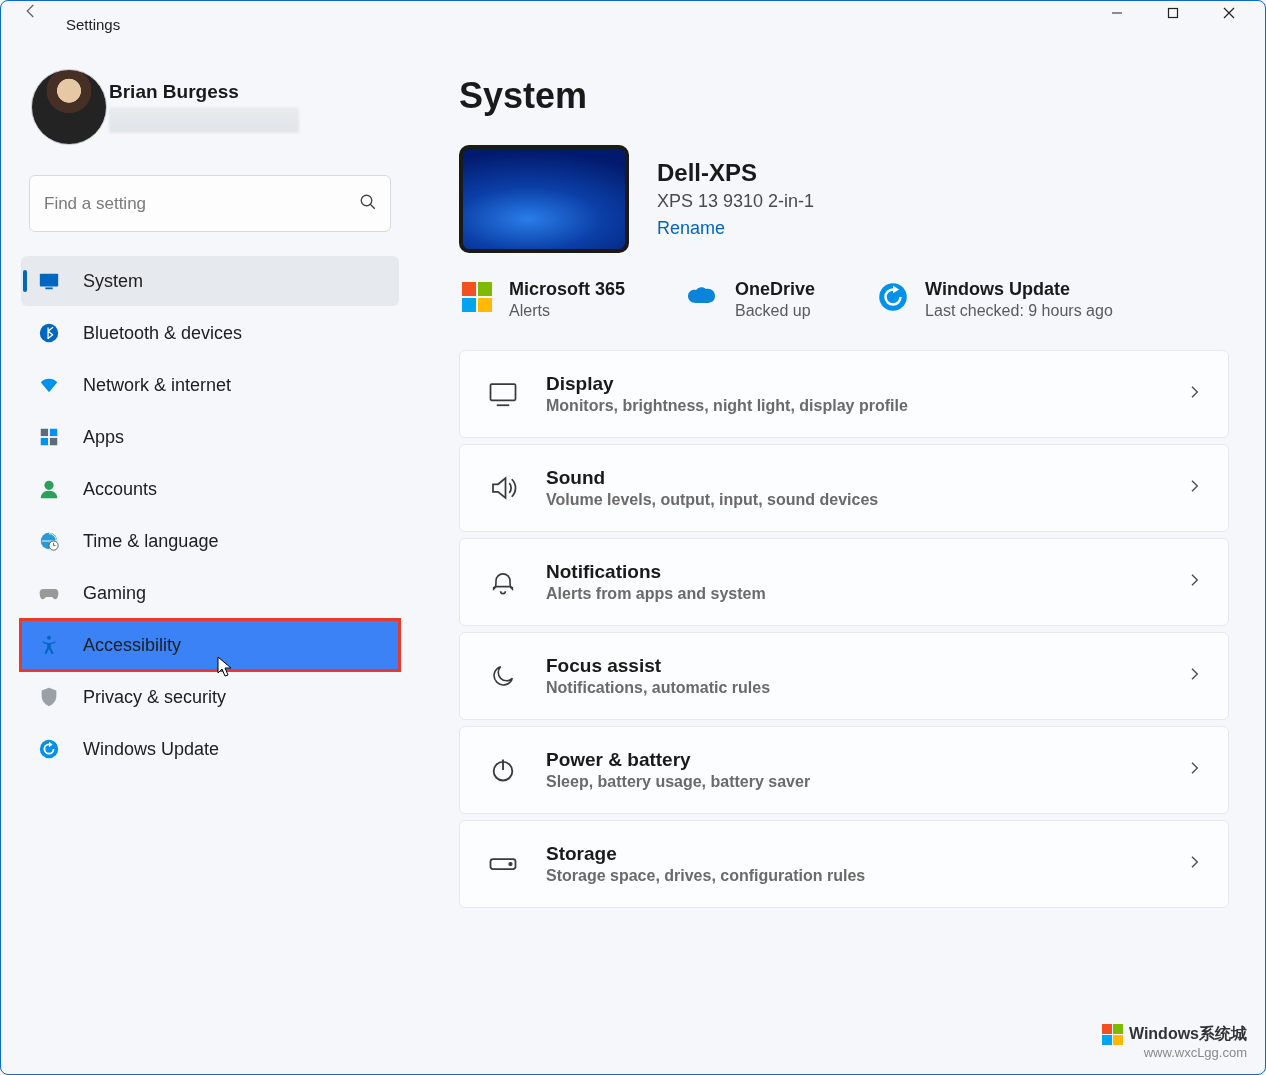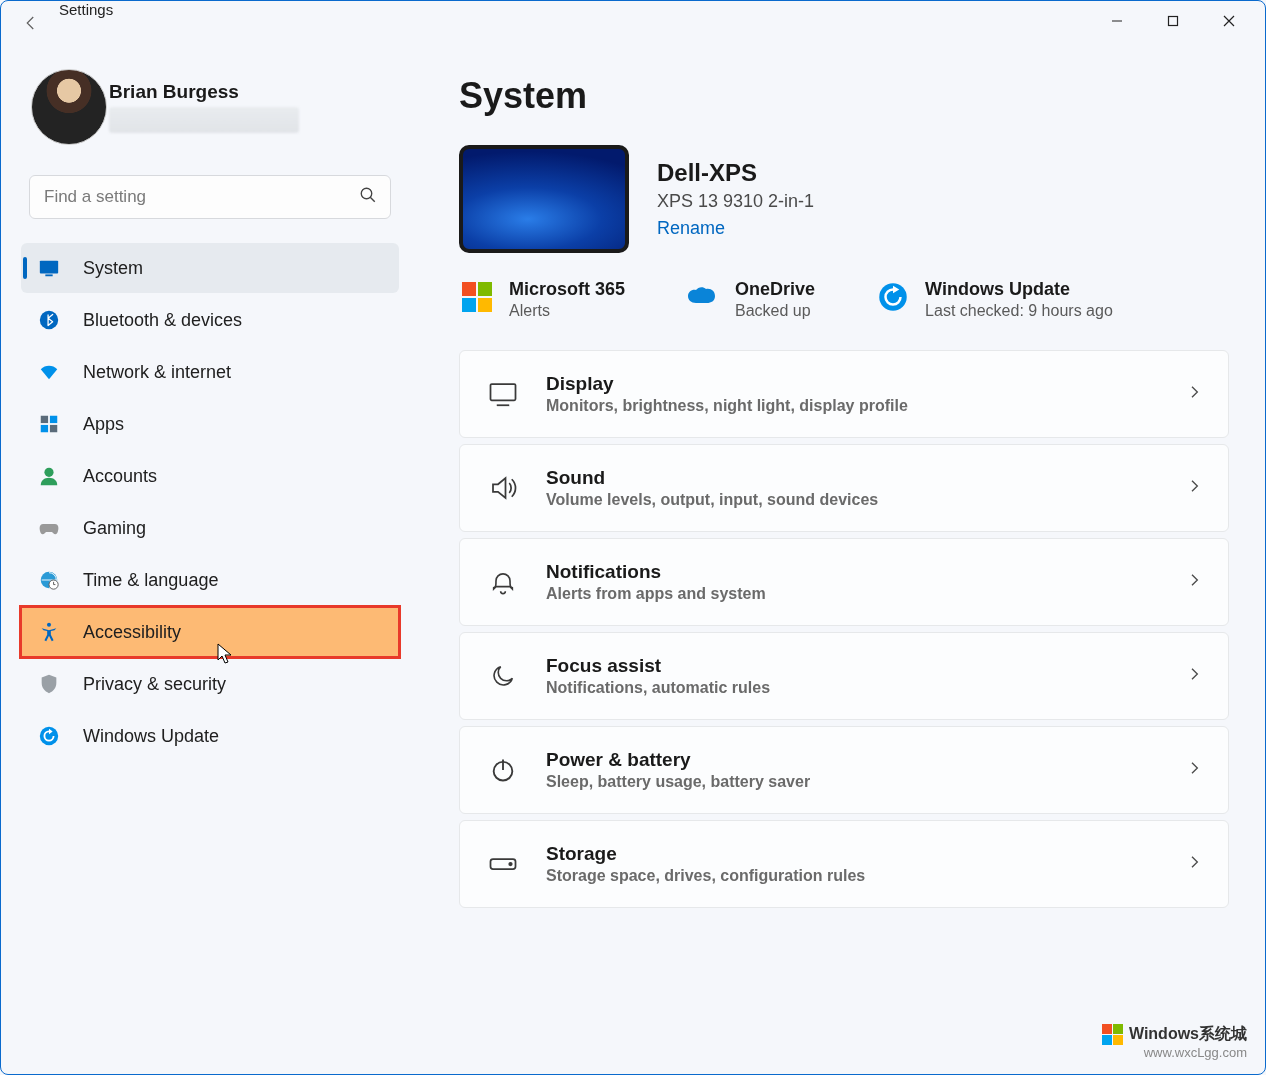--- a/index.html
+++ b/index.html
@@ -1,40 +1,40 @@
 <!DOCTYPE html>
 <html><head>
 <meta charset="utf-8">
 <style>
   * { box-sizing: border-box; margin: 0; padding: 0; font-family: "Segoe UI", Arial, sans-serif; }
   body { width: 1266px; height: 1075px; background: #f5f7fb; overflow: hidden; position: relative; border: 1px solid #0a6acd; border-radius: 8px; }
   
-  .titlebar { height: 48px; display: flex; align-items: flex-start; padding: 0 8px; }
+  .titlebar { height: 48px; display: flex; align-items: flex-end; padding: 16px 8px; gap: 7px; }
   .back-btn { width: 44px; height: 44px; display: flex; align-items: center; justify-content: center; color: #606060; }
   .app-title { font-size: 15px; color: #222; margin-left: 6px; }
   .win-controls { margin-left: auto; display: flex; }
   .win-btn { width: 56px; height: 40px; display:flex; align-items:center; justify-content:center; color:#222; }
 
   .body-wrap { display: flex; height: calc(100% - 48px); }
   .sidebar { width: 410px; padding: 20px 12px 0 20px; }
   .profile { display: flex; align-items: center; gap: 2px; margin-bottom: 30px; padding-left: 10px; }
   .avatar { width: 76px; height: 76px; border-radius: 50%; background: radial-gradient(circle at 50% 28%, #e6c8a4 0 18%, #462f25 19% 34%, #232323 35% 100%); border:1px solid #ccc; }
   .username { font-size: 19px; font-weight: 600; color: #1a1a1a; }
   .userblur { width: 190px; height: 26px; background: linear-gradient(#e9ecef,#e1e4e8); border-radius: 3px; margin-top:4px; filter: blur(1px); }
 
   .search-wrap { position: relative; margin: 0 8px 24px 8px; }
-  .search { width: 100%; height: 44px; border-radius: 6px; border: 1px solid #d7d9dd; background: #fdfdfd; padding: 0 44px 0 14px; font-size: 17px; color: #333; outline: none; }
+  .search { width: 100%; height: 57px; border-radius: 6px; border: 1px solid #d7d9dd; background: #fdfdfd; padding: 0 44px 0 14px; font-size: 17px; color: #333; outline: none; }
   .search::placeholder { color: #7a7a7a; }
   .search-icon { position: absolute; right: 14px; top: 50%; transform: translateY(-50%); color: #444; }
 
   .nav { display: flex; flex-direction: column; gap: 2px; }
   .nav-item { height: 50px; display: flex; align-items: center; gap: 22px; padding: 0 16px; border-radius: 6px; cursor: default; font-size: 18px; color: #202020; position: relative; }
   .nav-item.selected { background: #e6eaef; }
   .nav-item.selected::before { content:""; position:absolute; left:2px; top:14px; bottom:14px; width:4px; background:#0067c0; border-radius:3px; }
-  .nav-item.hover { background: #fdba74; }
+  .nav-item.hover { background: #3b82f6; }
   .nav-item.highlight { outline: 3px solid #e83a2a; outline-offset: -1px; border-radius:0; }
   .nav-icon { width: 24px; height: 24px; display:flex; align-items:center; justify-content:center; }
   .cursor-arrow { position:absolute; left:196px; top:36px; pointer-events:none; }
 
   .main { flex: 1; padding: 14px 36px 0 48px; overflow:hidden; }
   .page-title { font-size: 36px; font-weight: 600; color: #1a1a1a; margin-bottom: 28px; margin-top: 12px; }
 
   .device-row { display:flex; align-items:center; gap: 28px; margin-bottom: 26px; }
   .device-thumb { width: 170px; height: 108px; border-radius: 10px; border: 4px solid #1a1a1a; background: radial-gradient(ellipse 130% 90% at 40% 70%, #2a7de8 0%, #0b3fa7 35%, #021a6d 75%); }
   .device-name { font-size: 24px; font-weight:600; color:#1a1a1a; }
@@ -153,36 +153,36 @@
         <span class="nav-icon">
             <svg width="22" height="22" viewBox="0 0 24 24">
               <circle cx="12" cy="8" r="5" fill="#2e9e5b"></circle>
               <path d="M3 22c0-5 4-8 9-8s9 3 9 8z" fill="#2e9e5b"></path>
             </svg>
           </span>
         <span>Accounts</span>
       </div>
       <div class="nav-item">
         <span class="nav-icon">
-            <svg width="24" height="24" viewBox="0 0 24 24">
-              <path d="M6 8h12c3 0 4 3 3 7s-3 4-5 2l-1-1h-6l-1 1c-2 2-4 2-5-2s0-7 3-7z" fill="#999"></path>
-            </svg>
-          </span>
-        <span>Gaming</span>
-      </div>
-      <div class="nav-item">
-        <span class="nav-icon">
             <svg width="22" height="22" viewBox="0 0 24 24">
               <circle cx="12" cy="12" r="9" fill="#2a9ad6"></circle>
               <path d="M12 4a8 8 0 010 16M4 12h16" fill="none" stroke="#fff" stroke-width="1"></path>
               <circle cx="17" cy="17" r="5" fill="#fff" stroke="#555"></circle>
               <path d="M17 14v3h2" stroke="#555" fill="none"></path>
             </svg>
           </span>
         <span>Time &amp; language</span>
+      </div>
+      <div class="nav-item">
+        <span class="nav-icon">
+            <svg width="24" height="24" viewBox="0 0 24 24">
+              <path d="M6 8h12c3 0 4 3 3 7s-3 4-5 2l-1-1h-6l-1 1c-2 2-4 2-5-2s0-7 3-7z" fill="#999"></path>
+            </svg>
+          </span>
+        <span>Gaming</span>
       </div>
       <div class="nav-item hover highlight">
         <span class="nav-icon">
             <svg width="22" height="22" viewBox="0 0 24 24">
               <circle cx="12" cy="4" r="2.2" fill="#0067c0"></circle>
               <path d="M4 8l8 2 8-2-2 2-4 1v4l3 6-2 1-3-6-3 6-2-1 3-6v-4l-4-1-2-2z" fill="#0067c0"></path>
             </svg>
           </span>
         <span>Accessibility</span>
         <svg class="cursor-arrow" width="18" height="22" viewBox="0 0 18 22">

